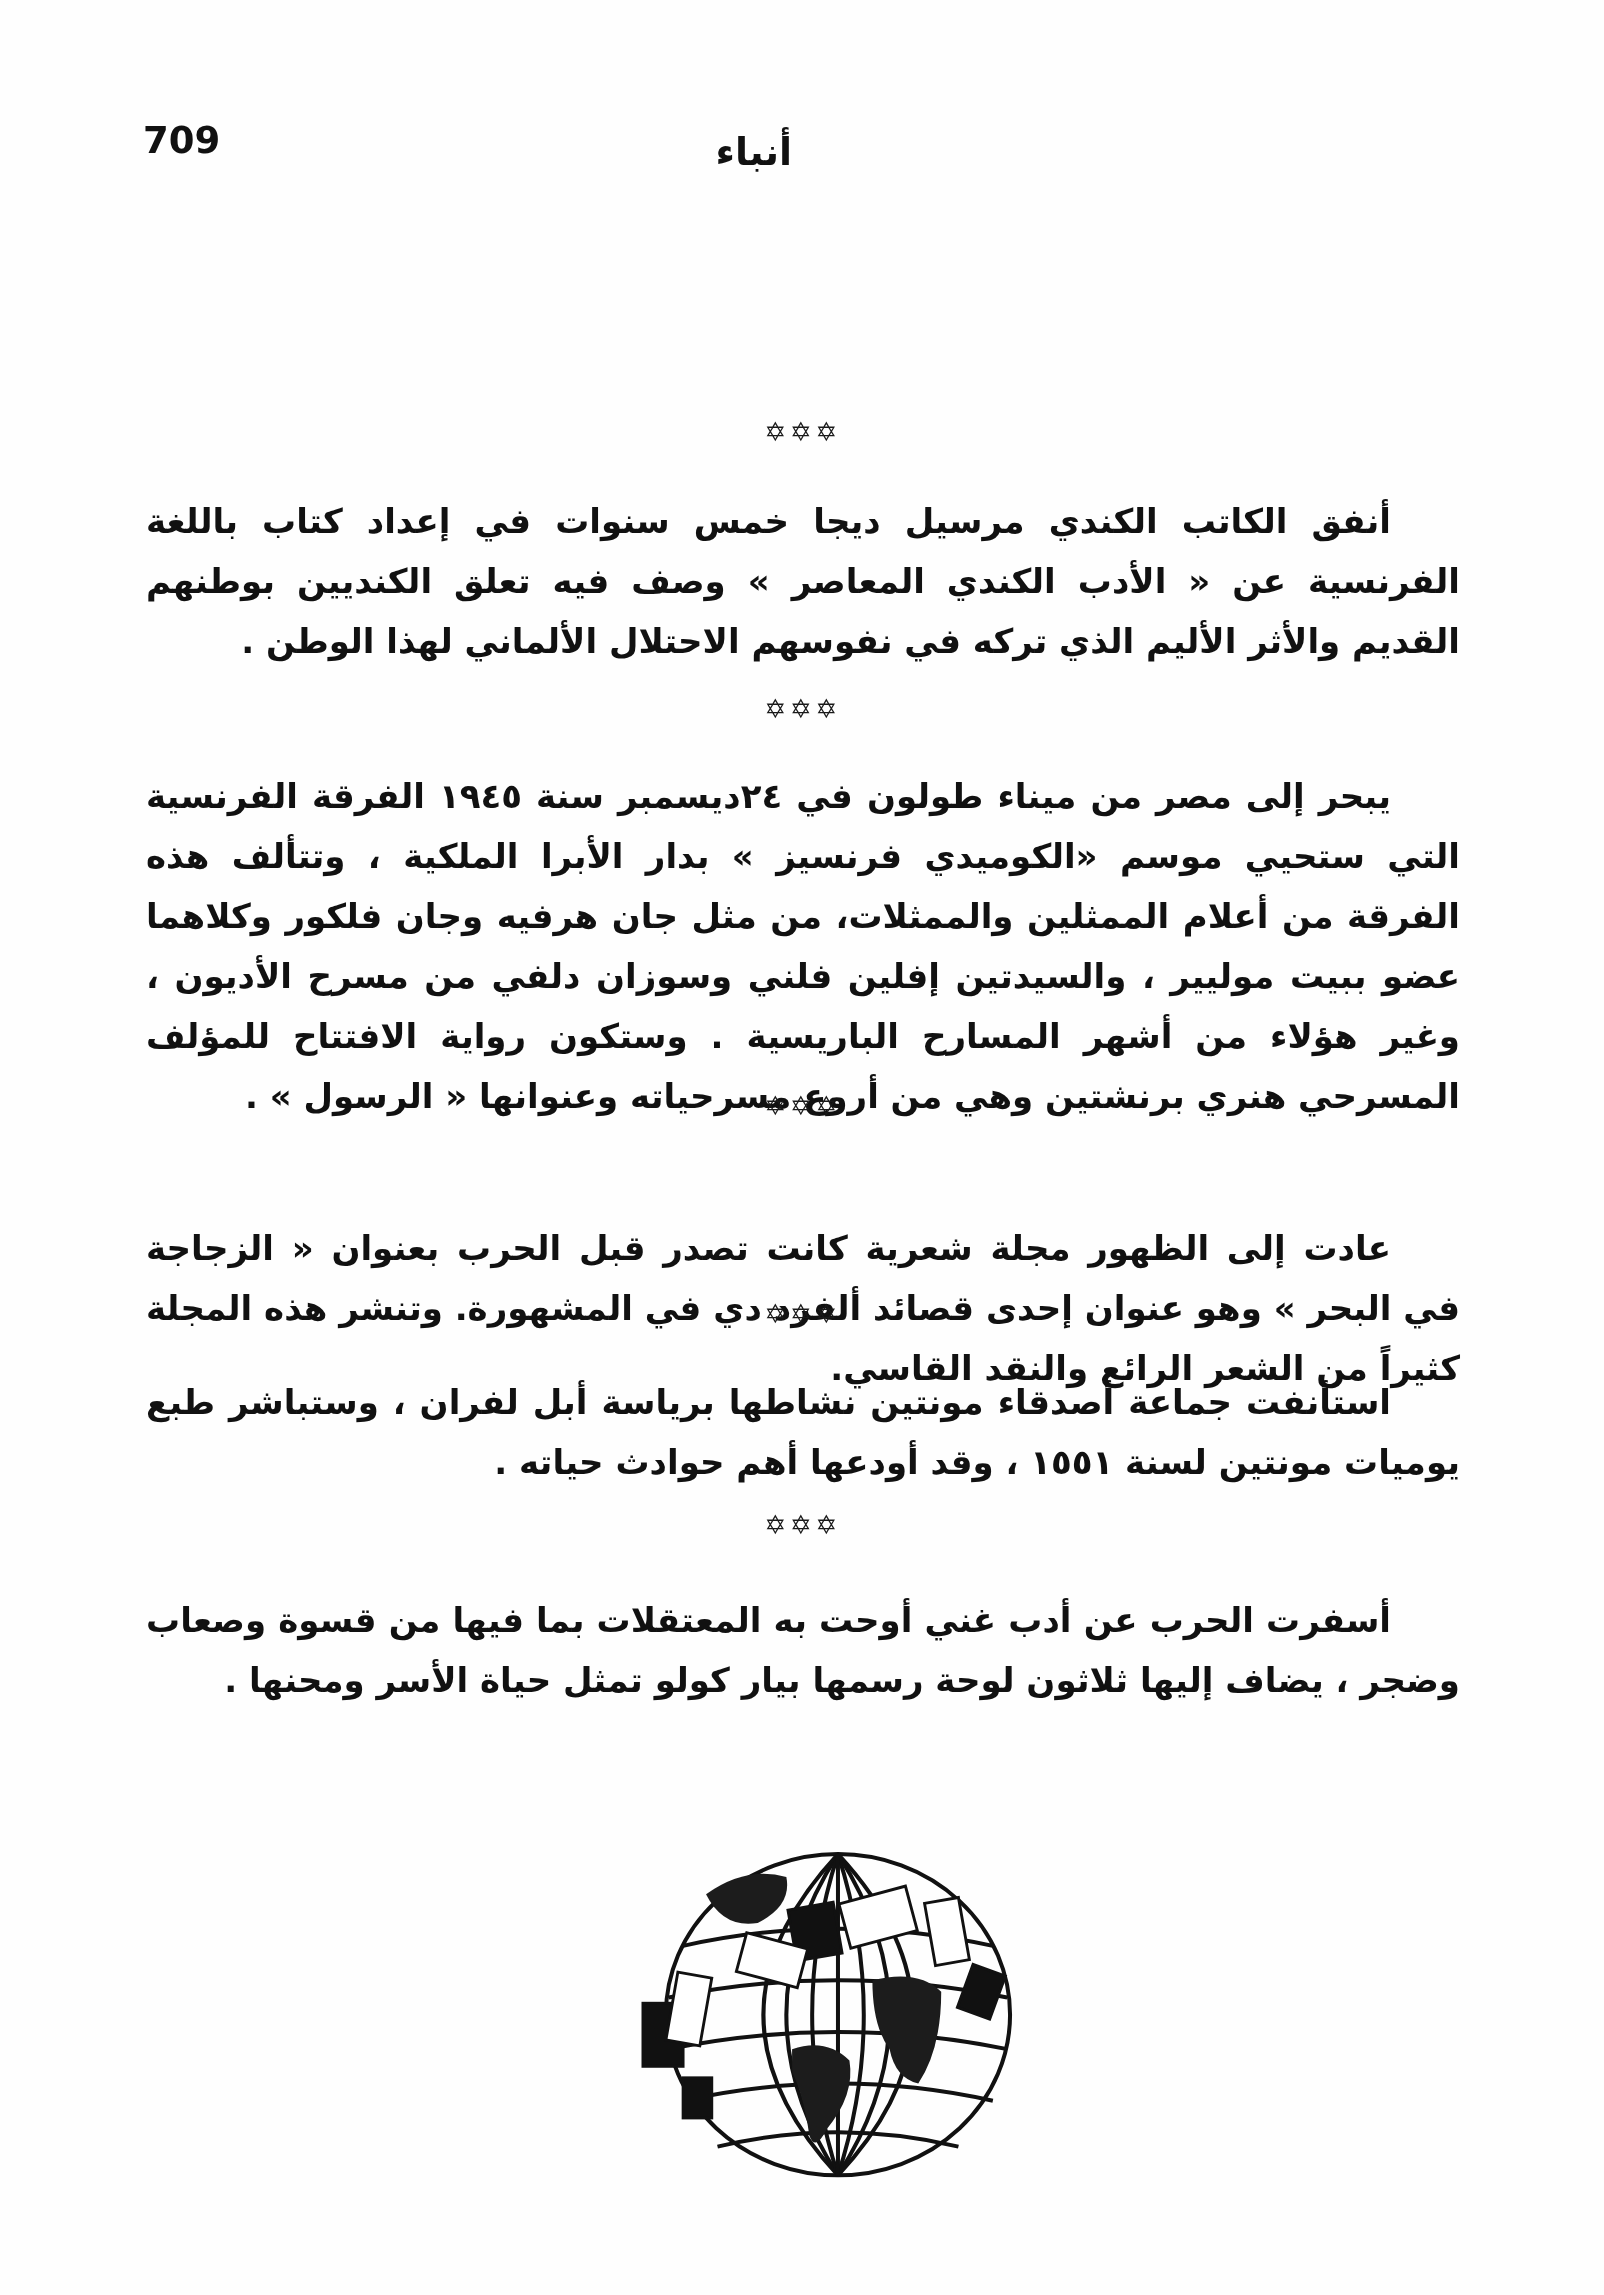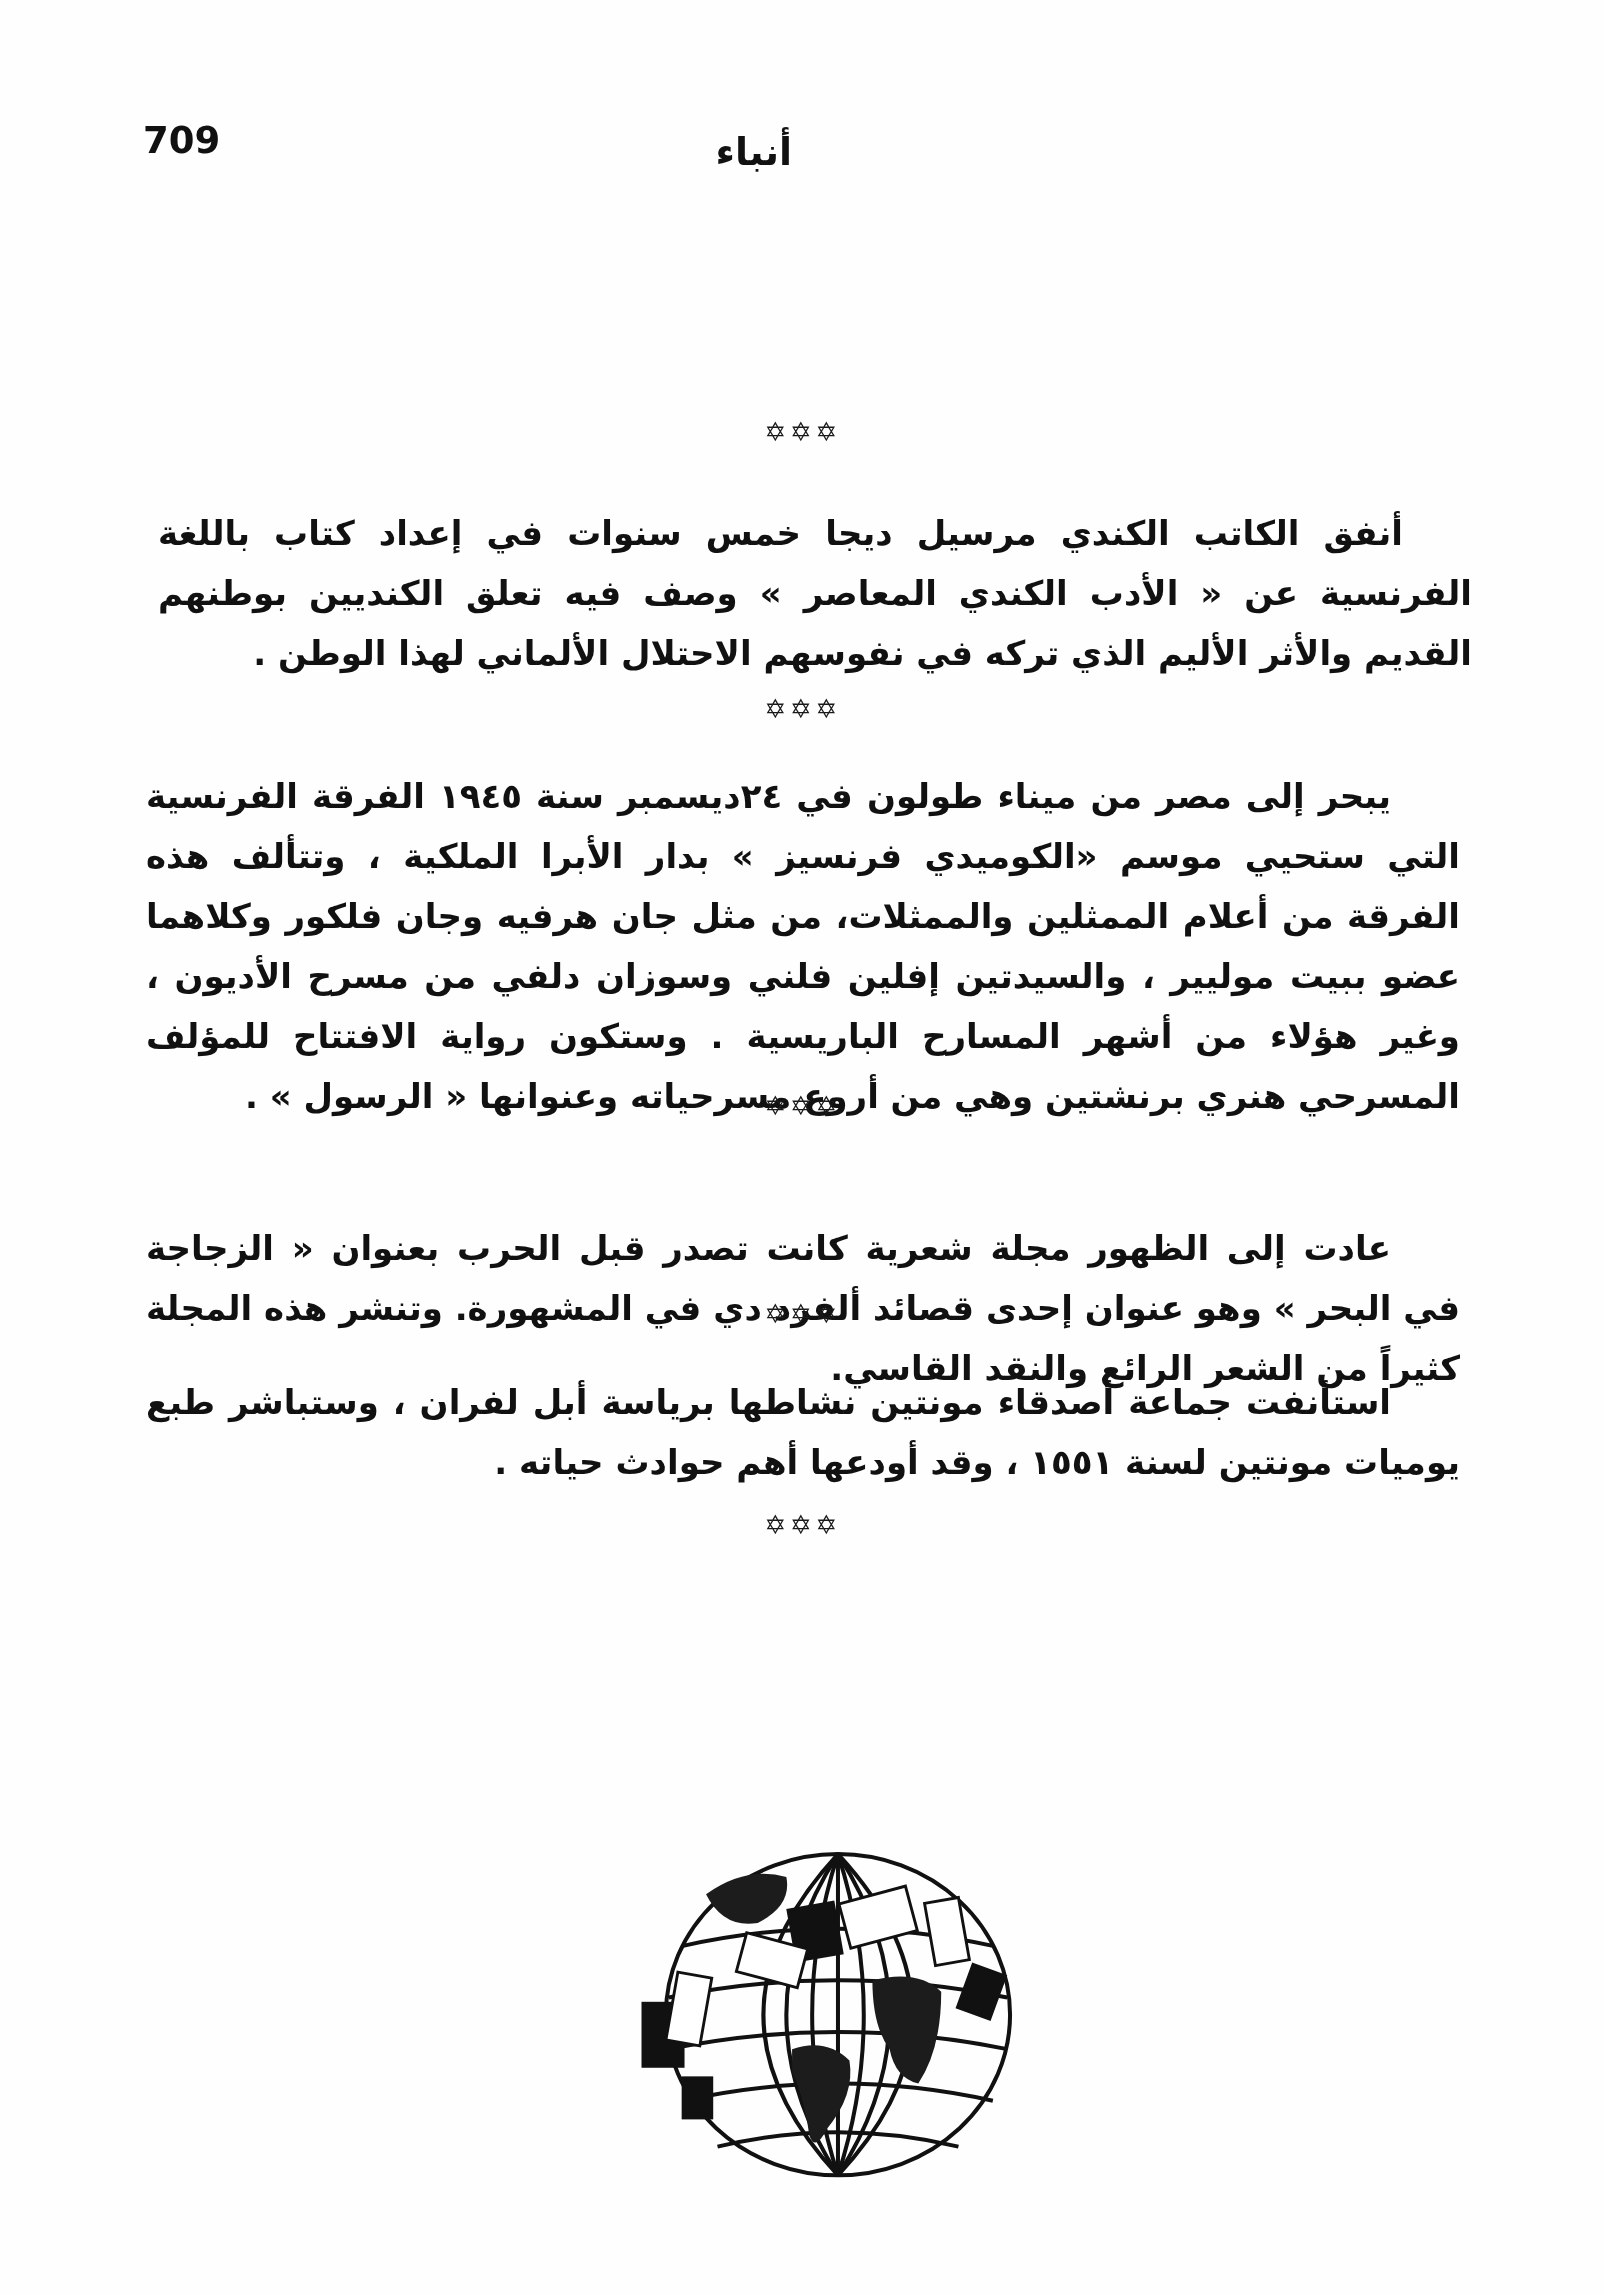--- a/index.html
+++ b/index.html
@@ -21,32 +21,33 @@
 
 <div class="page">
 
   <div class="header">
     <span class="running-title">أنباء</span>
     <span class="page-number">709</span>
   </div>
 
   <div class="sep" style="top:416px;">✡✡✡</div>
 
-  <p class="item" style="top:491px;margin:12px;">أنفق الكاتب الكندي مرسيل ديجا خمس سنوات في إعداد كتاب باللغة الفرنسية عن « الأدب الكندي المعاصر » وصف فيه تعلق الكنديين بوطنهم القديم والأثر الأليم الذي تركه في نفوسهم الاحتلال الألماني لهذا الوطن .</p>
+  <p class="item" style="top:491px;margin:0;">أنفق الكاتب الكندي مرسيل ديجا خمس سنوات في إعداد كتاب باللغة الفرنسية عن « الأدب الكندي المعاصر » وصف فيه تعلق الكنديين بوطنهم القديم والأثر الأليم الذي تركه في نفوسهم الاحتلال الألماني لهذا الوطن .</p>
   <div class="sep" style="top:693px;">✡✡✡</div>
 
   <p class="item" style="top:766px;margin:0;">يبحر إلى مصر من ميناء طولون في ٢٤ديسمبر سنة ١٩٤٥ الفرقة الفرنسية التي ستحيي موسم «الكوميدي فرنسيز » بدار الأبرا الملكية ، وتتألف هذه الفرقة من أعلام الممثلين والممثلات، من مثل جان هرفيه وجان فلكور وكلاهما عضو ببيت موليير ، والسيدتين إفلين فلني وسوزان دلفي من مسرح الأديون ، وغير هؤلاء من أشهر المسارح الباريسية . وستكون رواية الافتتاح للمؤلف المسرحي هنري برنشتين وهي من أروع مسرحياته وعنوانها « الرسول » .</p>
   <div class="sep" style="top:1090px;">✡✡✡</div>
 
   <p class="item" style="top:1218px;margin:0;">عادت إلى الظهور مجلة شعرية كانت تصدر قبل الحرب بعنوان « الزجاجة في البحر » وهو عنوان إحدى قصائد ألفرد دي في المشهورة. وتنشر هذه المجلة كثيراً من الشعر الرائع والنقد القاسي.</p>
   <div class="sep" style="top:1298px;">✡✡✡</div>
 
   <p class="item" style="top:1372px;margin:0;">استأنفت جماعة أصدقاء مونتين نشاطها برياسة أبل لفران ، وستباشر طبع يوميات مونتين لسنة ١٥٥١ ، وقد أودعها أهم حوادث حياته .</p>
   <div class="sep" style="top:1509px;">✡✡✡</div>
 
+  <p class="item" style="top:1590px;margin:0;">أسفرت الحرب عن أدب غني أوحت به المعتقلات بما فيها من قسوة وصعاب وضجر ، يضاف إليها ثلاثون لوحة رسمها بيار كولو تمثل حياة الأسر ومحنها .</p>
 
   <svg class="globe" viewBox="0 0 720 660">
     <g fill="none" stroke="#111" stroke-width="7">
       <ellipse cx="380" cy="360" rx="300" ry="280"></ellipse>
 
       <path d="M380 80 Q200 360 380 640"></path>
       <path d="M380 80 Q120 360 380 640"></path>
       <path d="M380 80 Q290 360 380 640"></path>
       <path d="M380 80 Q470 360 380 640"></path>
       <path d="M380 80 Q560 360 380 640"></path>

